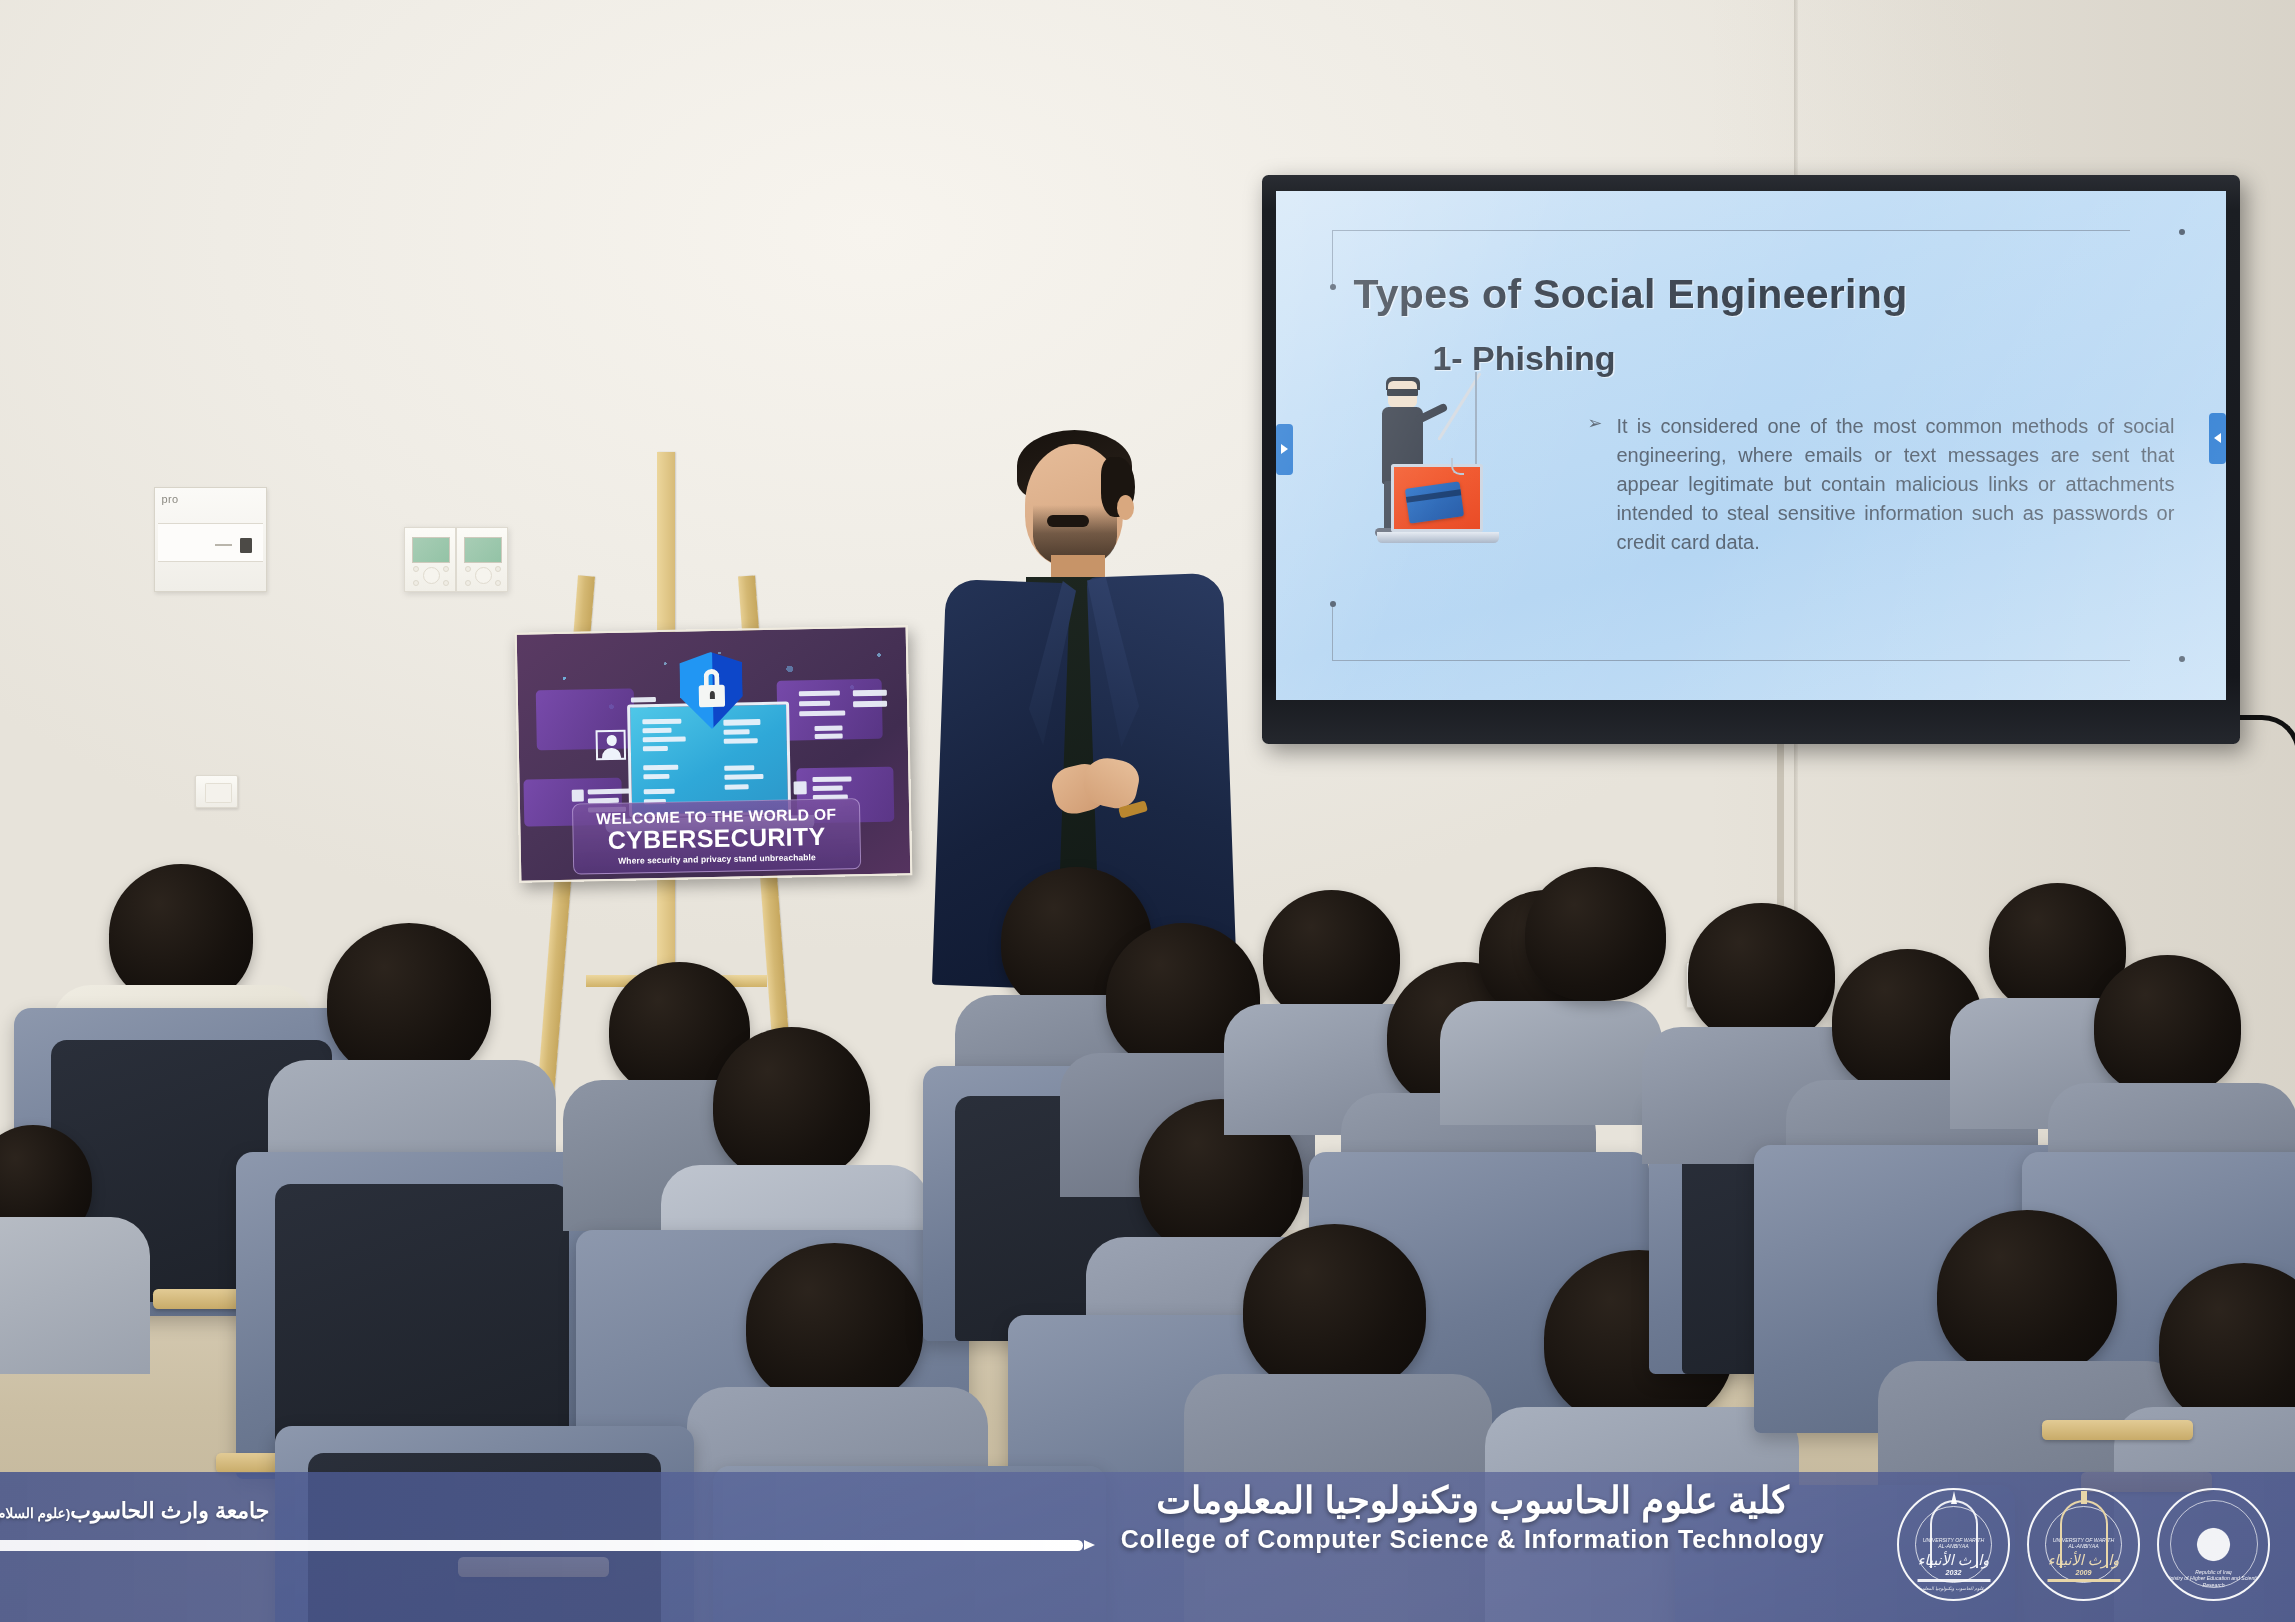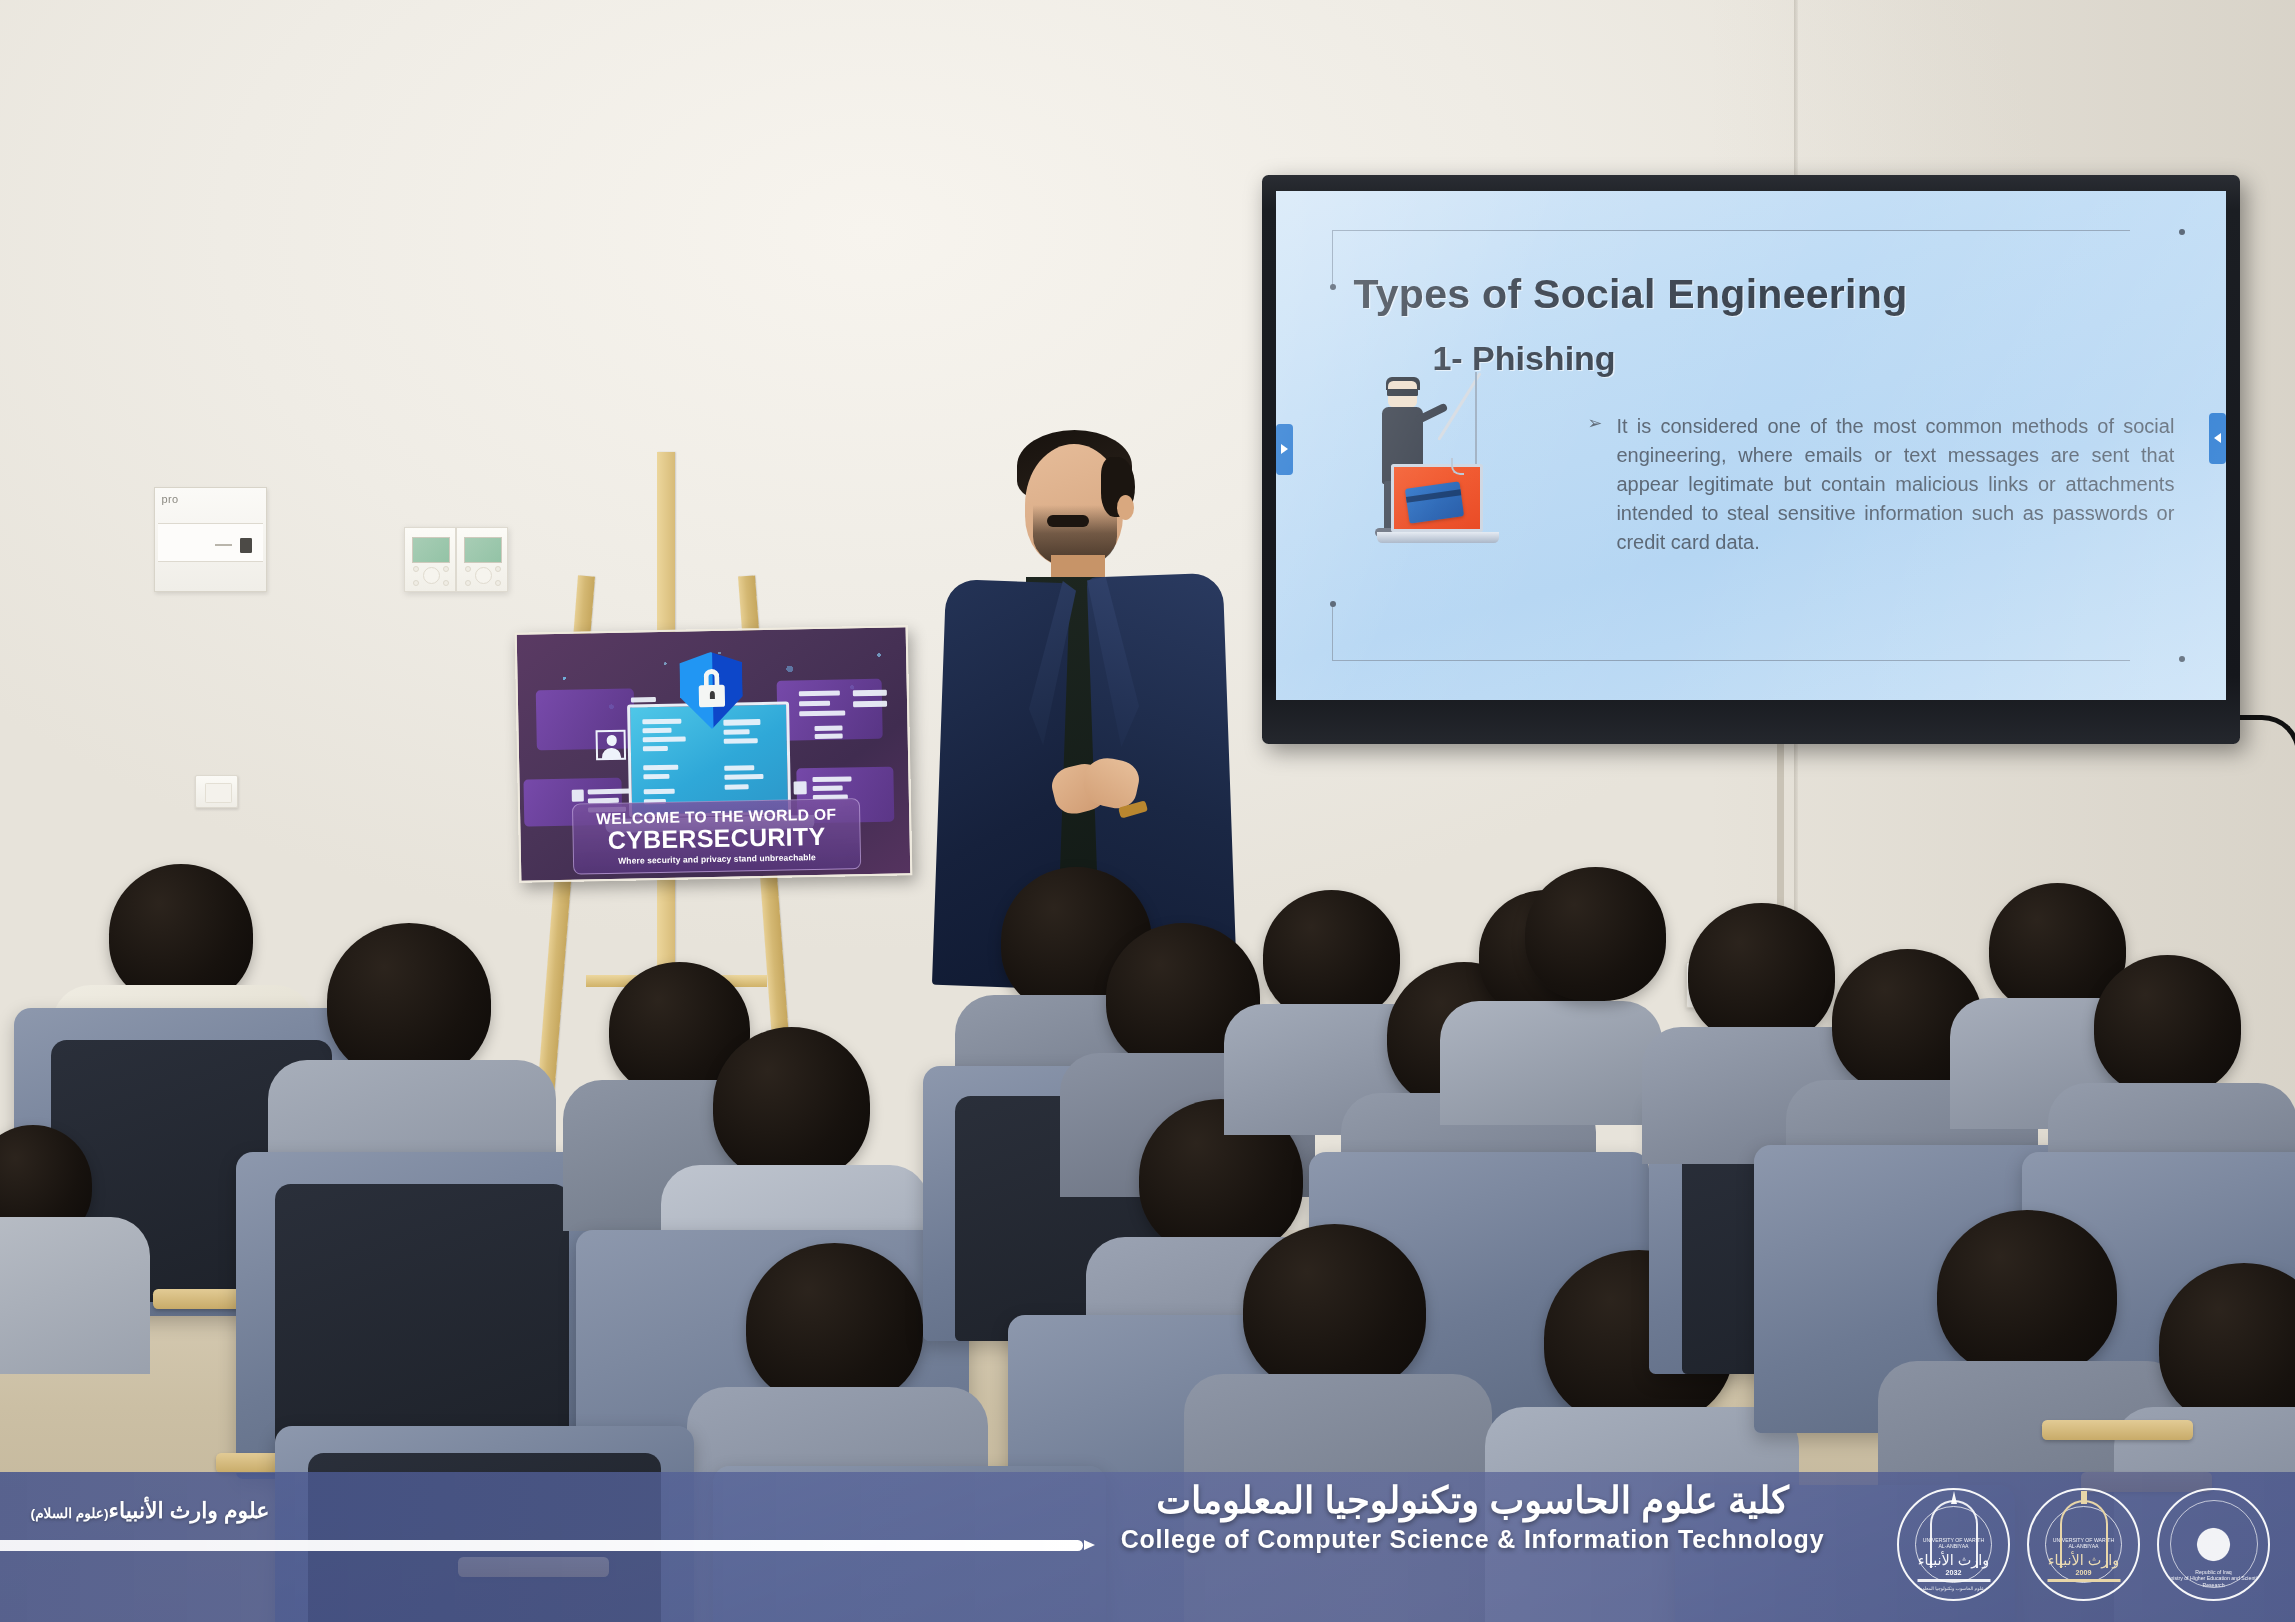--- a/index.html
+++ b/index.html
@@ -479,21 +479,21 @@
   .f-en-main {
     color:#fff; font-size:25px; font-weight:bold; letter-spacing:0.8px;
     text-shadow: 0 2px 5.2px rgba(0,0,0,.42); margin-top:2.6px;
     white-space:nowrap;
   }
   .f-logos { position:absolute; right:25px; top:15.7px; display:flex; gap:17px; align-items:center; }
   .logo {
     width:113px; height:113px; border-radius:50%;
     border:2.6px solid rgba(255,255,255,.95);
     display:flex; align-items:center; justify-content:center;
-    position:relative; overflow:hidden;
+    position:relative; overflow:hidden;font-style:italic;
   }
   .logo .seal {
     width:77px; height:77px; border-radius:50%;
     border:1.3px solid rgba(255,255,255,.75);
     display:flex; align-items:center; justify-content:center;
     font-size:5.2px; color:rgba(255,255,255,.92); text-align:center; line-height:1.1;
     padding:3.9px;
   }
   .logo .arch {
     position:absolute; left:50%; top:10.5px; transform:translateX(-50%);
@@ -838,21 +838,21 @@
     <div class="seat" style="left:713px;top:622px;width:393px;height:164px"></div>
     <div class="seat" style="left:1675px;top:641px;width:340px;height:141px"></div>
     <div class="arm" style="left:2042px;top:576px;width:151px"></div>
     <div class="arm" style="left:2081px;top:628px;width:131px"></div>
   </div>
 
   <div class="footer">
     <div class="footer-rule"></div>
 
     <div class="f-ar-left">
-      <span>علوم وارث الأنبياء</span><span class="paren">(علوم السلام)</span>
+      <span>جامعة وارث الحاسوب</span><span class="paren">(علوم السلام)</span>
     </div>
 
     <div class="f-main">
       <div class="f-ar-main">كلية علوم الحاسوب وتكنولوجيا المعلومات</div>
       <div class="f-en-main">College of Computer Science &amp; Information Technology</div>
     </div>
 
     <div class="f-logos">
 
       <div class="logo">

